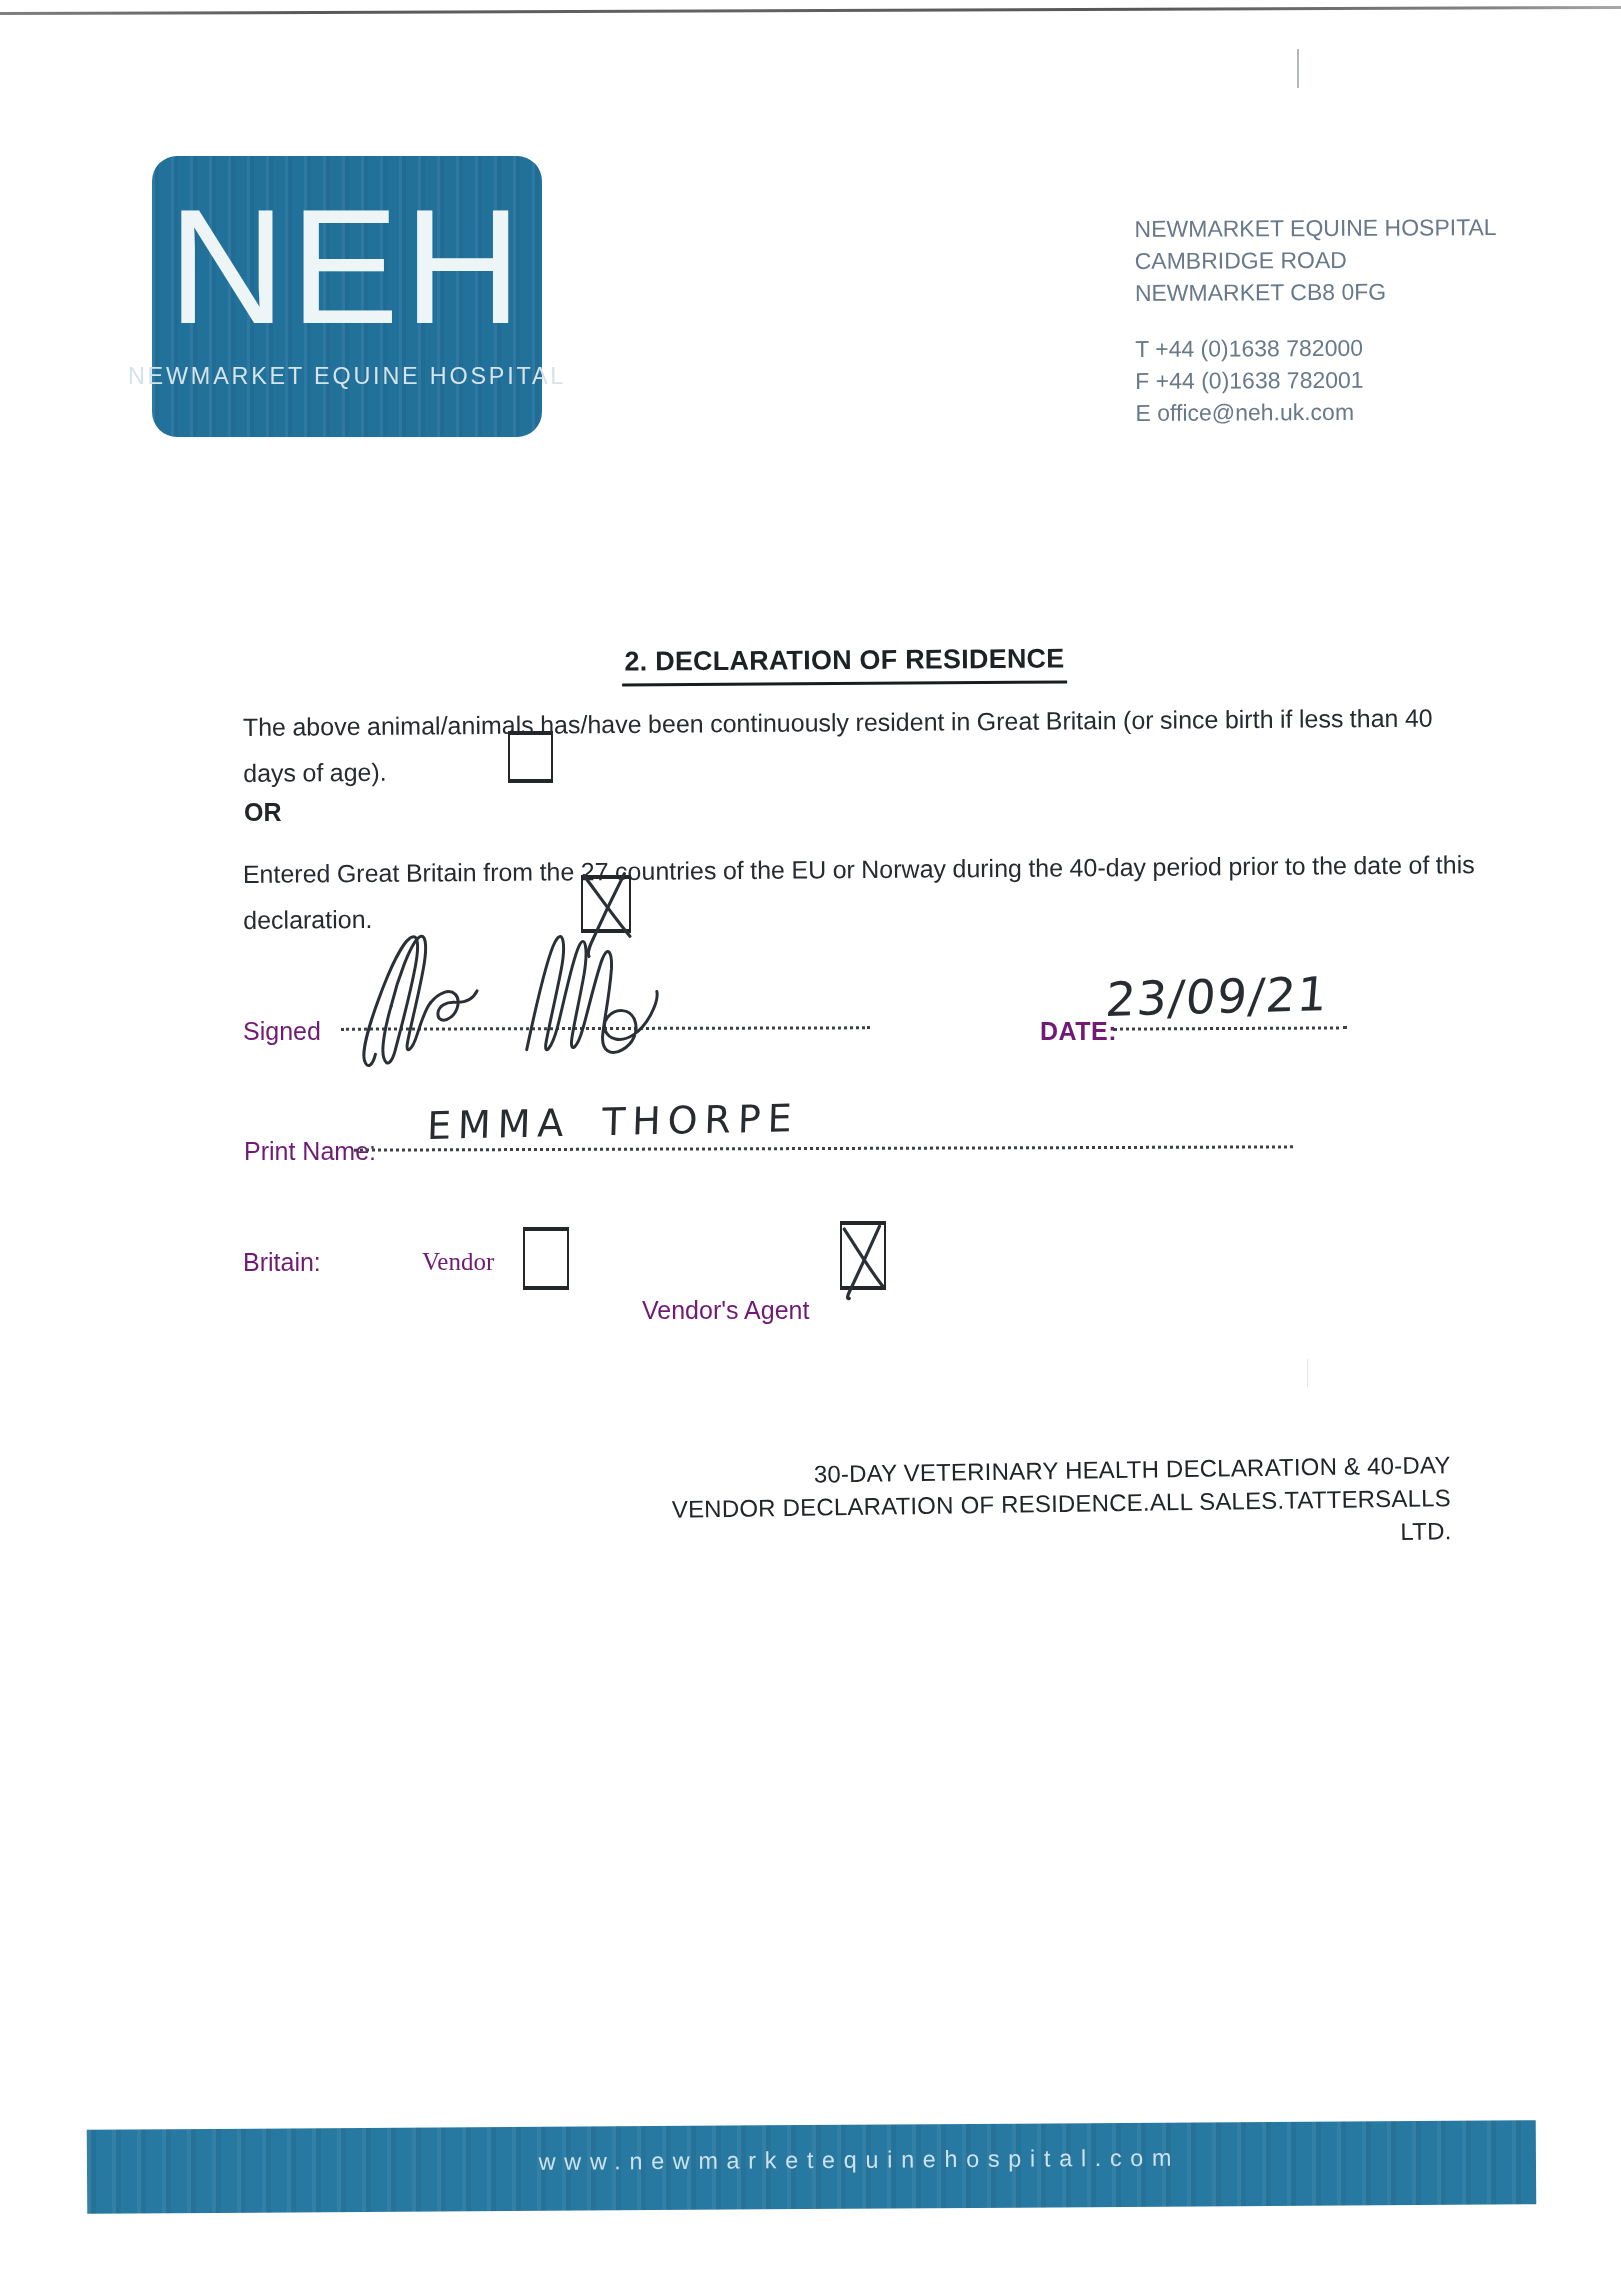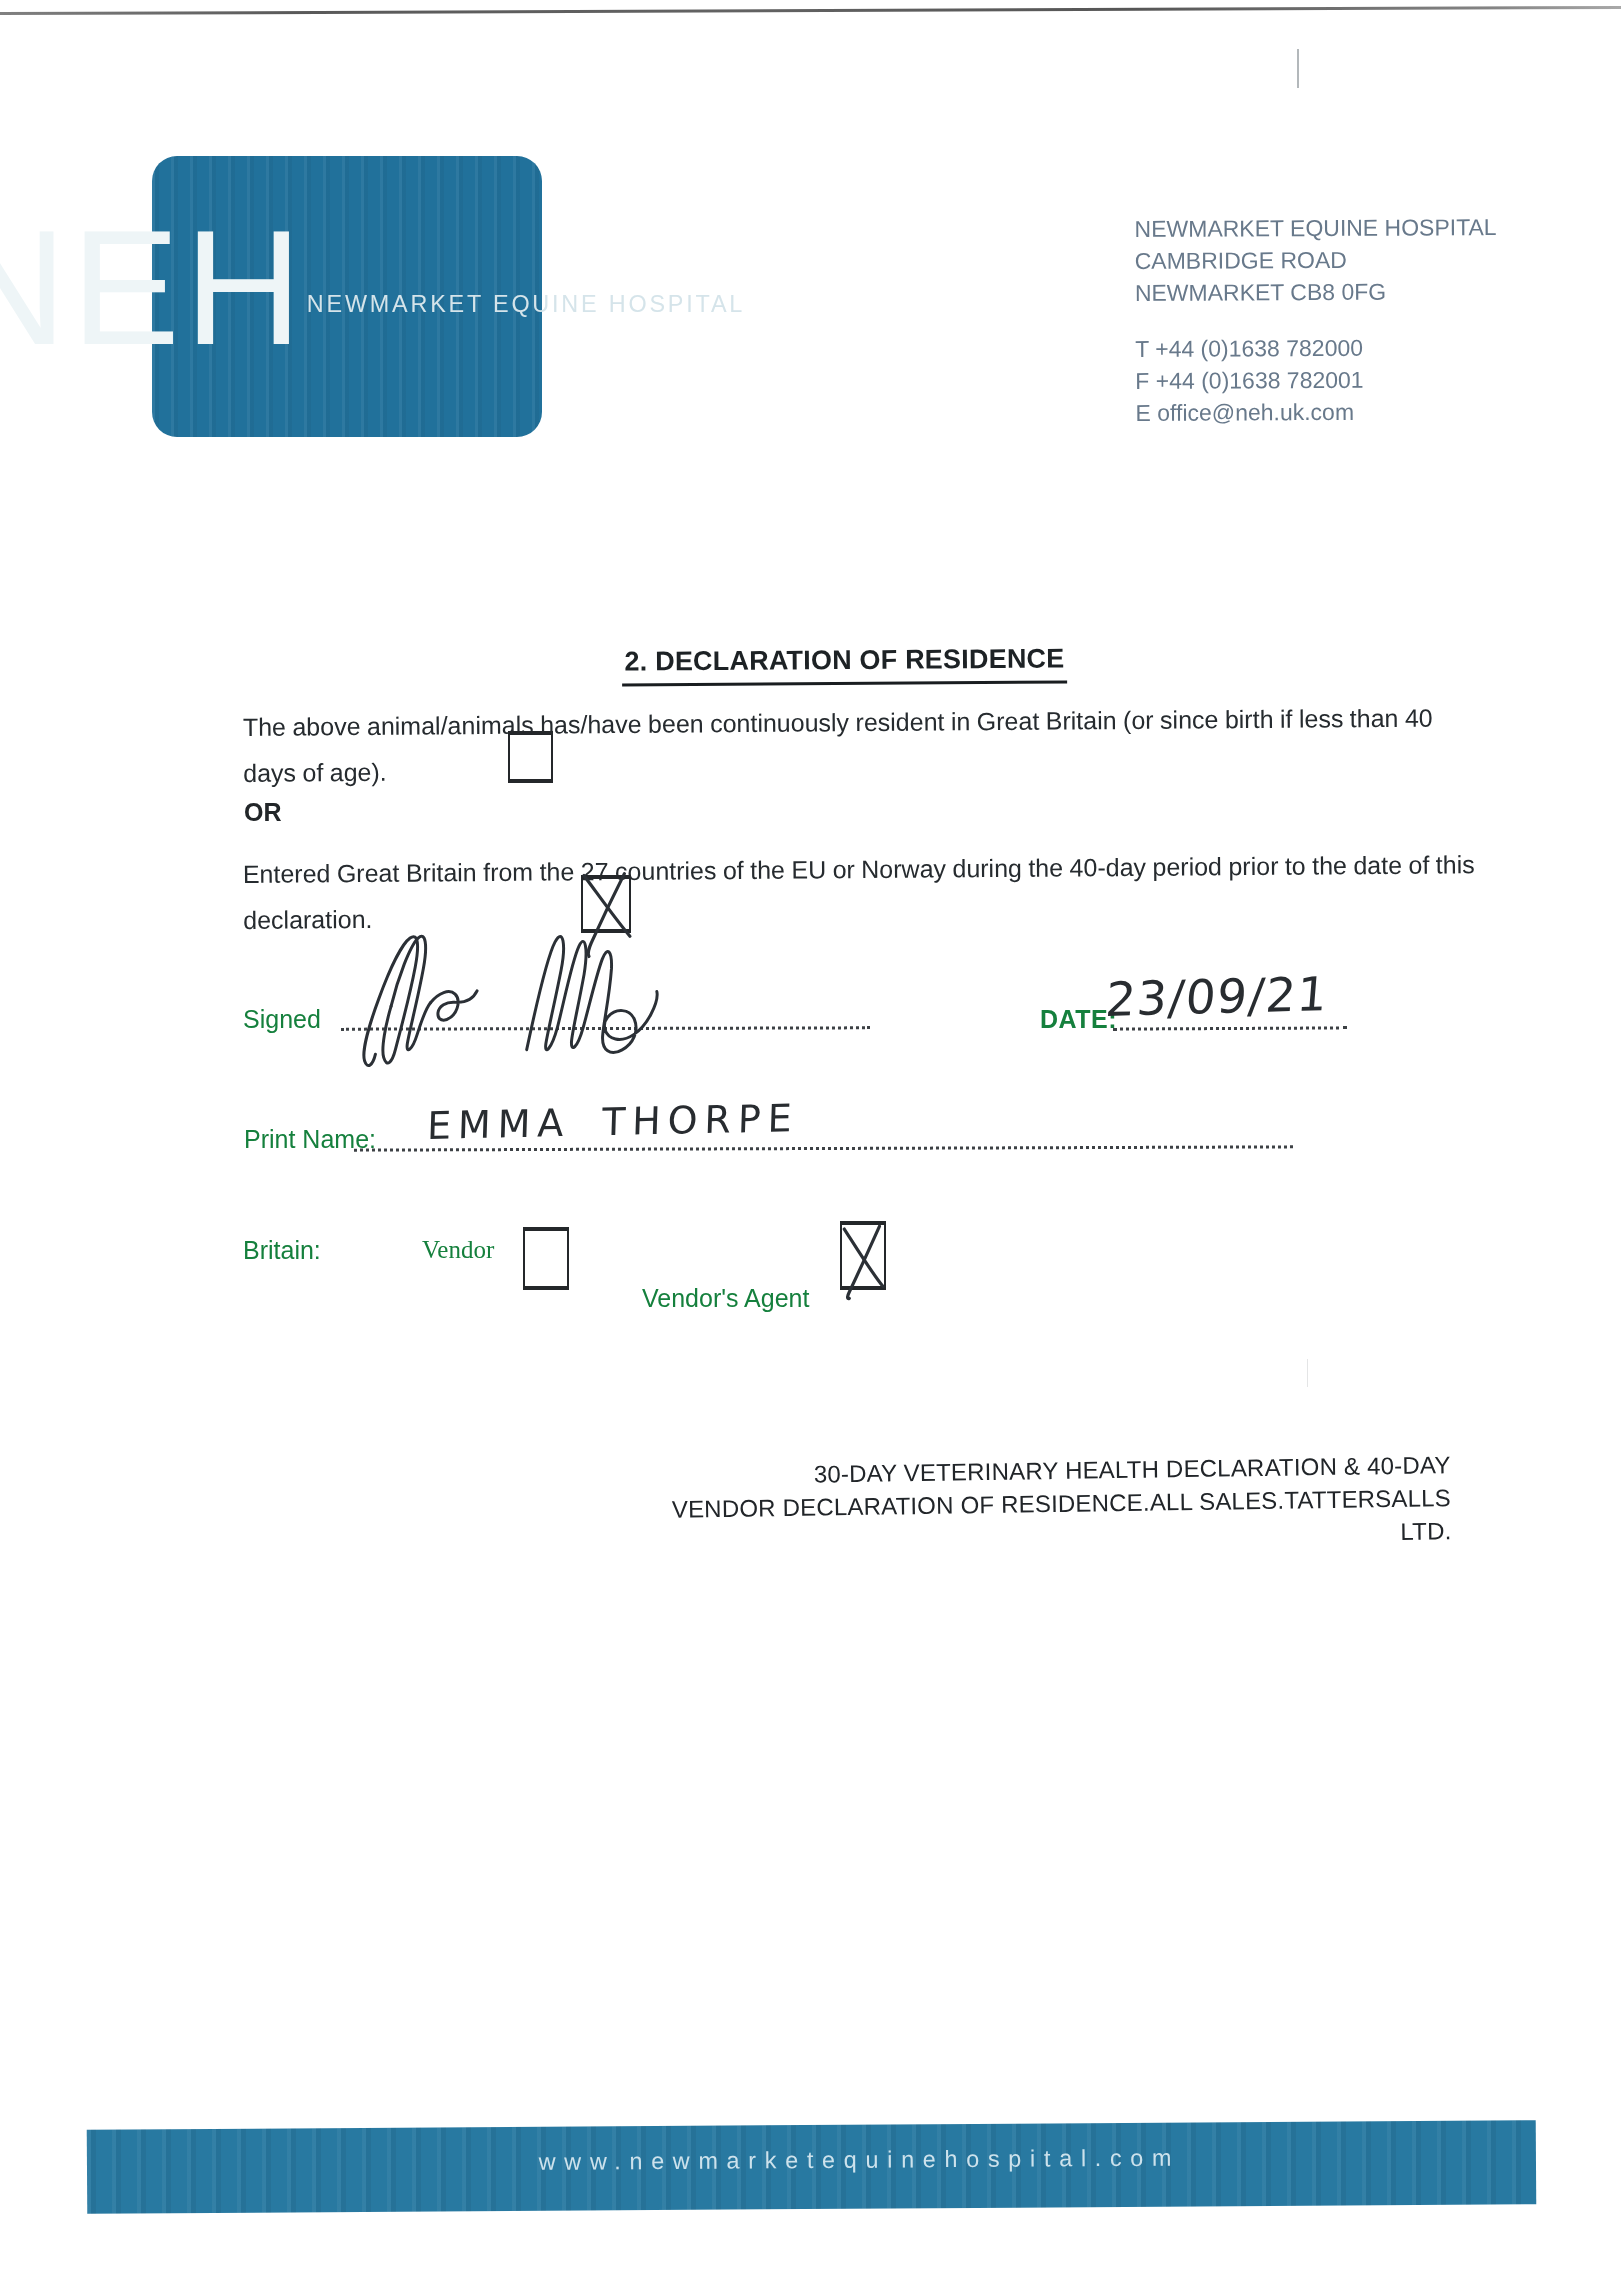--- a/index.html
+++ b/index.html
@@ -12,21 +12,21 @@
     background:linear-gradient(90deg,#6a6a6a 0%,#3c3c3c 18%,#474747 45%,#383838 70%,#6e6e6e 92%,#9a9a9a 100%);
     transform:rotate(-0.22deg);opacity:.85;}
   .scan-vline{position:absolute;left:1297px;top:49px;width:1.8px;height:39px;background:#9aa0a4;opacity:.75;}
   .scan-vline2{position:absolute;left:1307px;top:1359px;width:1.4px;height:27.5px;background:#c9ccce;opacity:.5;}
 
   
   .logo{position:absolute;left:152px;top:156px;width:390px;height:281px;border-radius:25px;
     background:
       repeating-linear-gradient(90deg,rgba(255,255,255,.06) 0 3.2px,rgba(0,0,0,.045) 3.2px 7.3px,rgba(255,255,255,0) 7.3px 19px),
       #21719b;
-    display:flex;flex-direction:row;align-items:center;justify-content:center;}
+    display:flex;flex-direction:column;align-items:center;justify-content:center;}
   .logo-acronym{font-size:163px;line-height:1;letter-spacing:4.6px;color:#eef5f7;font-weight:400;margin-top:-18.4px;}
   .logo-tagline{font-size:23.4px;letter-spacing:2.8px;color:#d5e4ea;margin-top:15.6px;white-space:nowrap;}
 
   
   .contact{position:absolute;left:1135px;top:212px;font-size:23px;line-height:32px;color:#68798b;
     transform:rotate(-0.3deg);white-space:nowrap;}
   .contact .gap{height:24px;}
 
   
   .heading{position:absolute;left:243px;top:645px;width:1203px;text-align:center;
@@ -44,21 +44,21 @@
   
   .cbx{position:absolute;border-style:solid;border-color:#24272a;border-width:4.1px 2.8px;background:transparent;}
   .cbx svg{position:absolute;left:0;top:0;overflow:visible;}
   .cbx-1{left:508px;top:731px;width:41px;height:44px;}
   .cbx-2{left:581px;top:875px;width:46px;height:50px;}
   .cbx-vendor{left:523px;top:1227px;width:42px;height:55px;}
   .cbx-agent{left:840px;top:1221px;width:42px;height:61px;}
   .ink{stroke:#2b3036;fill:none;stroke-linecap:round;stroke-linejoin:round;}
 
   
-  .field-label{position:absolute;font-size:25px;color:#15803d;white-space:nowrap;}
+  .field-label{position:absolute;font-size:25px;color:#701a75;white-space:nowrap;margin-top:12px;}
   .lbl-signed{left:243px;top:1005px;}
   .lbl-date{left:1040px;top:1005px;letter-spacing:0.5px;font-weight:bold;}
   .lbl-print{left:244px;top:1125px;}
   .lbl-capacity{left:243px;top:1236px;}
   .lbl-vendor{left:422px;top:1236px;font-family:Liberation Serif, serif;}
   .lbl-agent{left:642px;top:1284px;}
 
   .dots{position:absolute;height:0;border-bottom:3.2px dotted #3d4145;}
   .dots-signed{left:341px;top:1027px;width:529px;transform:rotate(-0.15deg);}
   .dots-date{left:1113px;top:1027px;width:234px;transform:rotate(-0.3deg);}

